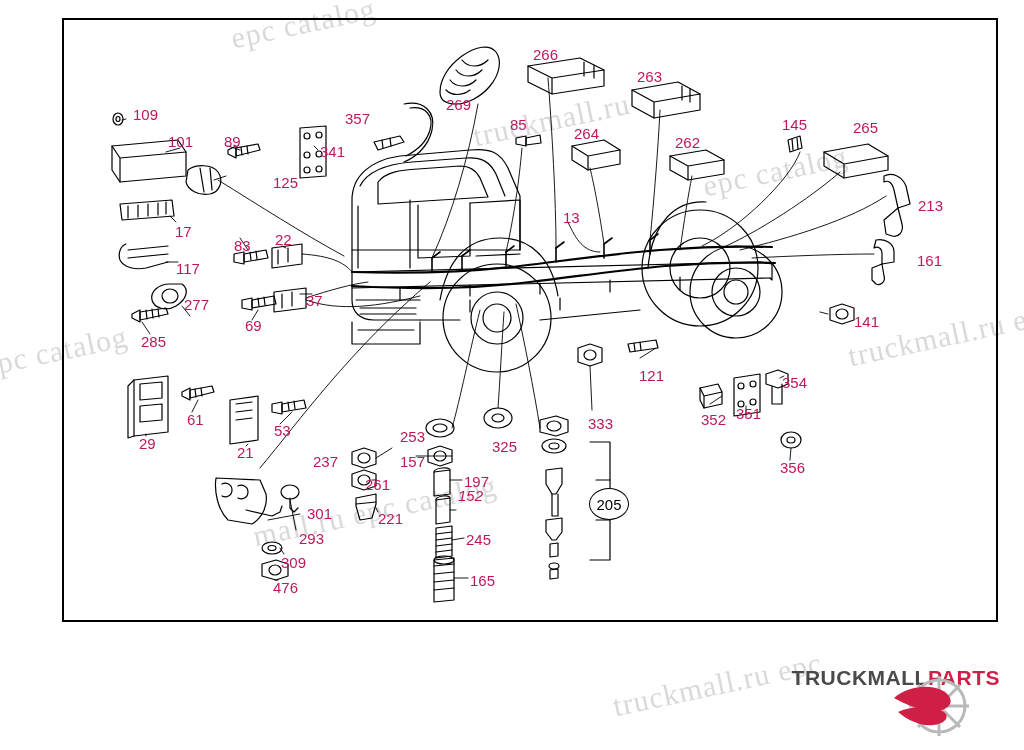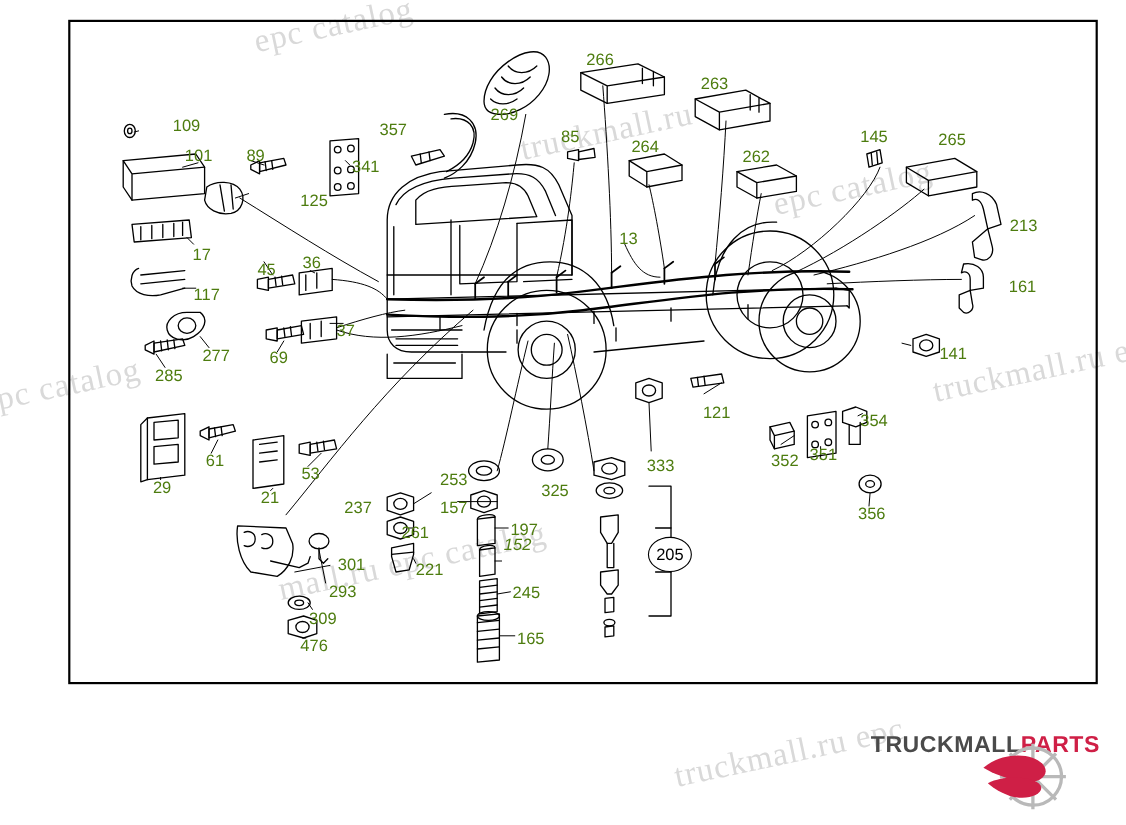--- a/index.html
+++ b/index.html
@@ -35,21 +35,21 @@
     position: absolute;
     left: 0; top: 0;
     width: 1024px;
     height: 750px;
     pointer-events: none;
   }
   .label {
     position: absolute;
     font-family: "Liberation Sans", sans-serif;
     font-size: 15px;
-    color: #4d7c0f;
+    color: #be185d;
     white-space: nowrap;
     line-height: 1;
   }
   .wm {
     position: absolute;
     font-family: "Liberation Serif", serif;
     color: #d9d9d9;
     white-space: nowrap;
     pointer-events: none;
     font-size: 30px;
@@ -391,43 +391,43 @@
       <path stroke-width="0.9" d="M280 548 L284 554"></path>
       <path stroke-width="0.9" d="M275 580 L278 580"></path>
       <path stroke-width="0.9" d="M722 396 L710 404"></path>
       <path stroke-width="0.9" d="M746 416 L746 406"></path>
       <path stroke-width="0.9" d="M780 378 L784 376"></path>
       <path stroke-width="0.9" d="M791 448 L790 460"></path>
       <path stroke-width="0.9" d="M622 500 L596 503"></path>
     </g>
   </svg>
 
-  <div class="label" style="left:133px; top:107px;margin-left:24px;">109</div>
+  <div class="label" style="left:133px; top:107px;">109</div>
   <div class="label" style="left:168px; top:134px;">101</div>
   <div class="label" style="left:224px; top:134px;">89</div>
   <div class="label" style="left:345px; top:111px;">357</div>
   <div class="label" style="left:320px; top:144px;">341</div>
   <div class="label" style="left:446px; top:97px;">269</div>
   <div class="label" style="left:533px; top:47px;">266</div>
   <div class="label" style="left:510px; top:117px;">85</div>
   <div class="label" style="left:574px; top:126px;">264</div>
   <div class="label" style="left:637px; top:69px;">263</div>
   <div class="label" style="left:675px; top:135px;">262</div>
   <div class="label" style="left:782px; top:117px;">145</div>
   <div class="label" style="left:853px; top:120px;">265</div>
   <div class="label" style="left:918px; top:198px;">213</div>
   <div class="label" style="left:225px; top:175px;margin-left:48px;">125</div>
   <div class="label" style="left:563px; top:210px;">13</div>
   <div class="label" style="left:175px; top:224px;">17</div>
-  <div class="label" style="left:234px; top:238px;">45</div>
-  <div class="label" style="left:275px; top:232px;">36</div>
+  <div class="label" style="left:234px; top:238px;">83</div>
+  <div class="label" style="left:275px; top:232px;">22</div>
   <div class="label" style="left:917px; top:253px;">161</div>
   <div class="label" style="left:176px; top:261px;">117</div>
   <div class="label" style="left:306px; top:293px;">37</div>
-  <div class="label" style="left:184px; top:316px;">277</div>
+  <div class="label" style="left:184px; top:297px;">277</div>
   <div class="label" style="left:245px; top:318px;">69</div>
   <div class="label" style="left:141px; top:334px;">285</div>
   <div class="label" style="left:854px; top:314px;">141</div>
   <div class="label" style="left:639px; top:368px;">121</div>
   <div class="label" style="left:588px; top:416px;">333</div>
   <div class="label" style="left:187px; top:412px;">61</div>
   <div class="label" style="left:782px; top:375px;">354</div>
   <div class="label" style="left:701px; top:412px;">352</div>
   <div class="label" style="left:736px; top:406px;">351</div>
   <div class="label" style="left:780px; top:460px;">356</div>

